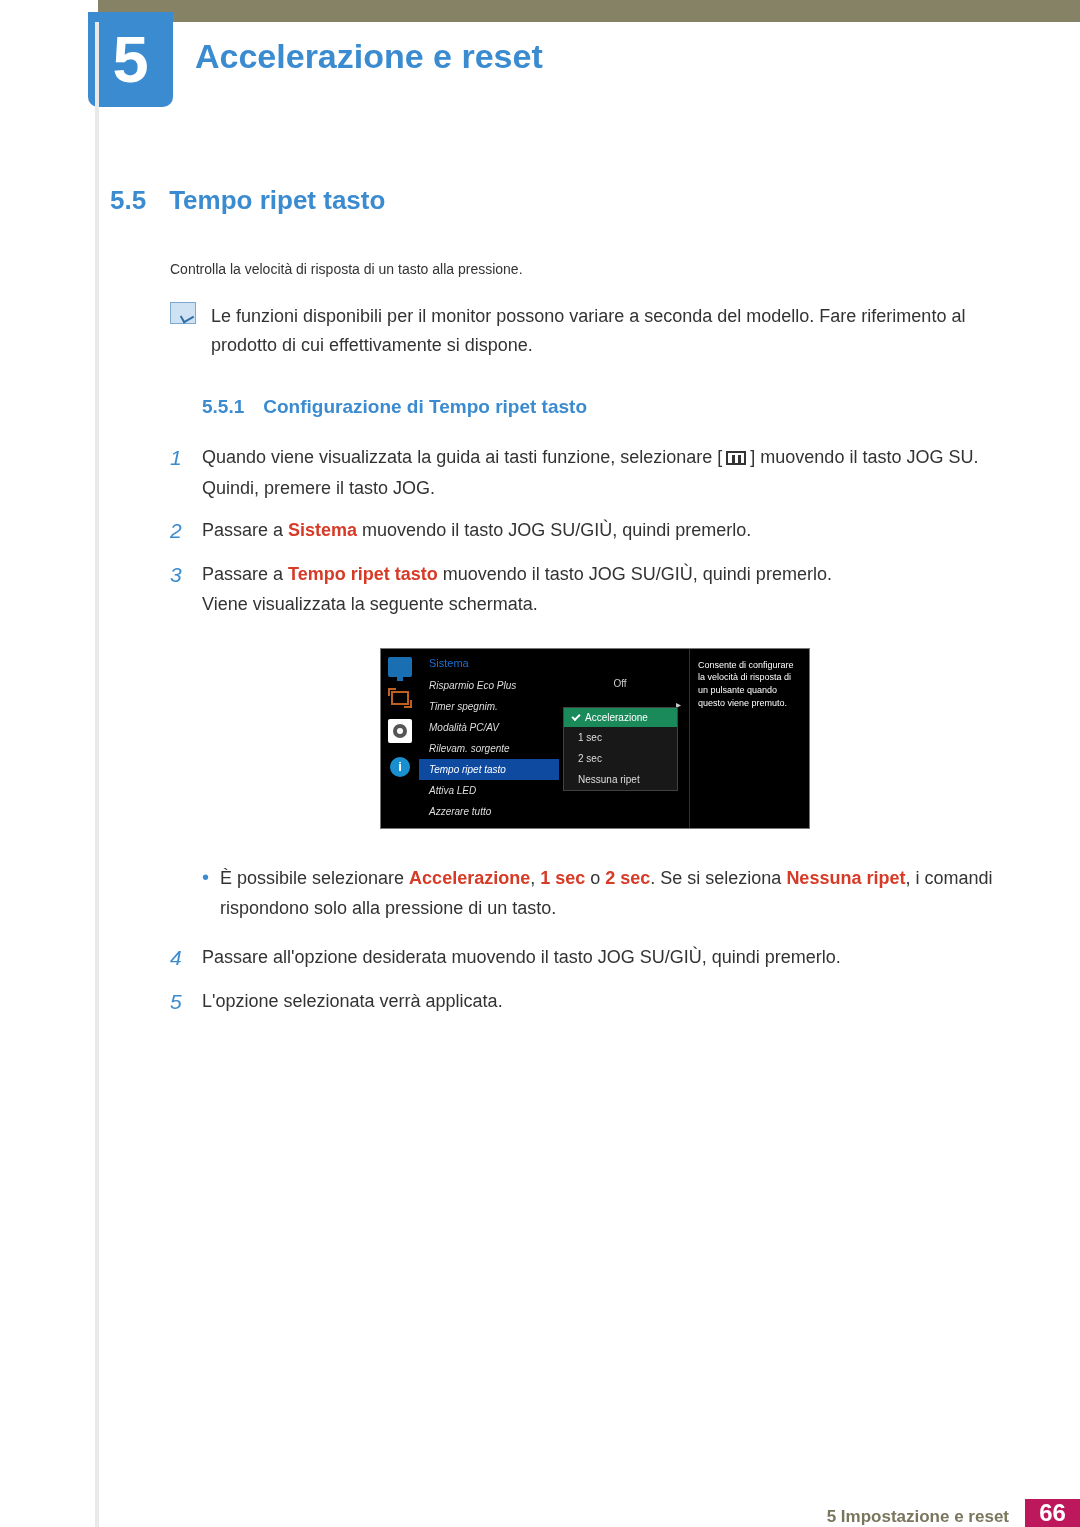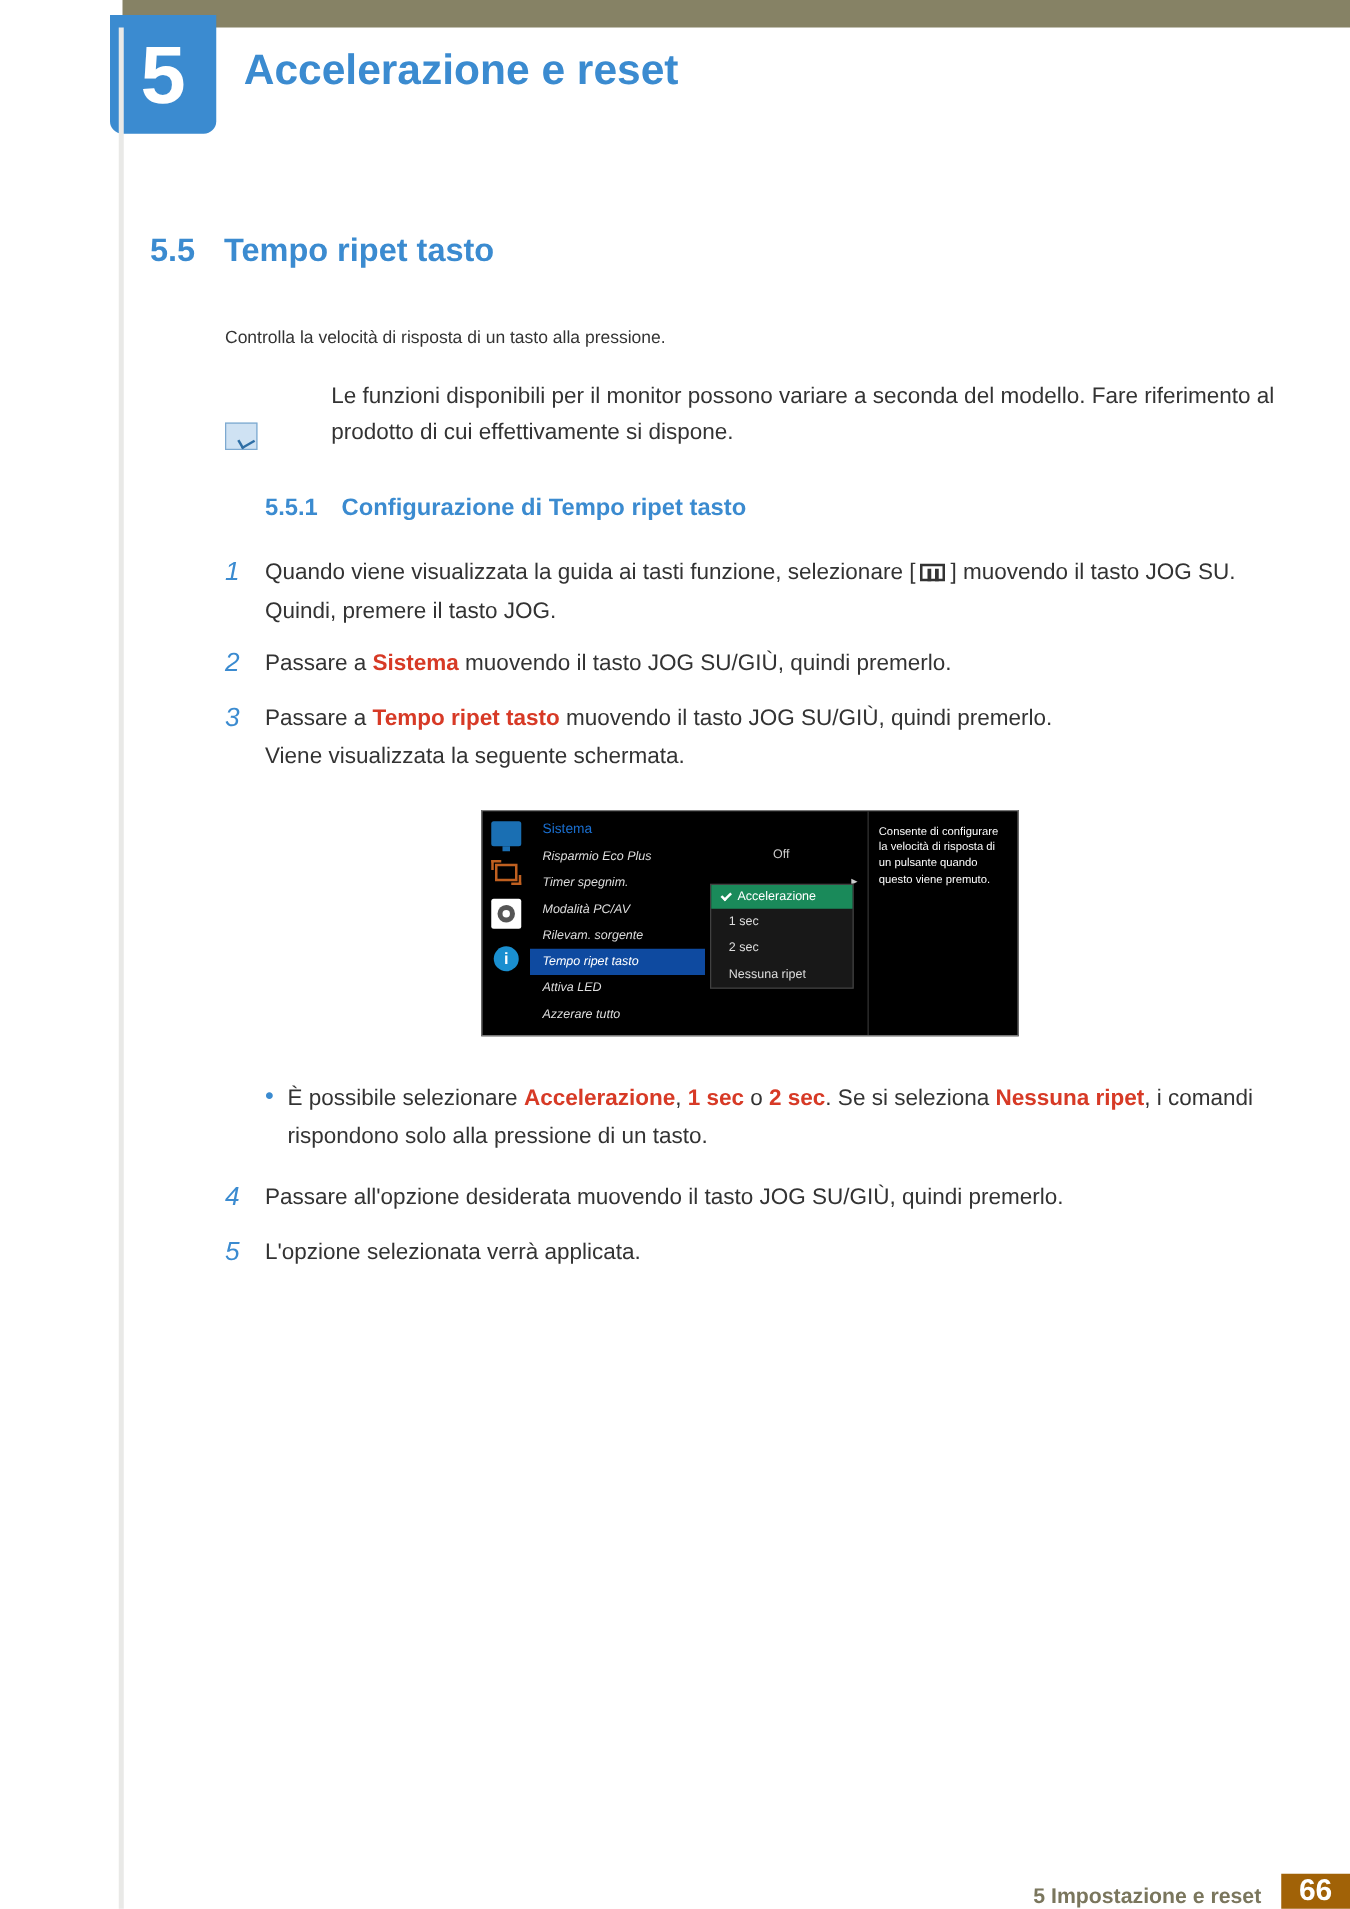--- a/index.html
+++ b/index.html
@@ -23,27 +23,27 @@
   }
   .chapter-title {
     position: absolute;
     top: 37px;
     left: 195px;
     color: #3b8bd0;
     font-size: 34px;
     font-weight: bold;
   }
   .left-margin-bar { position: absolute; top: 22px; left: 95px; width: 4px; bottom: 0; background: #e9e9e7; }
-  .content { position: absolute; top: 185px; left: 120px; right: 60px; }
+  .content { position: absolute; top: 185px; left: 110px; right: 60px; }
   .sec-number { color: #3b8bd0; font-size: 26px; font-weight: bold; display: inline-block; margin-right: 18px; }
   .sec-title { color: #3b8bd0; font-size: 26px; font-weight: bold; display: inline-block; }
   .section-heading { margin-bottom: 42px; }
   .indent { margin-left: 60px; }
   .para { color: #333; font-size: 14px; line-height: 1.6; margin-bottom: 22px; }
-  .note-row { display: flex; align-items: flex-end; margin-left: 60px; margin-bottom: 22px; gap: 44px; }
+  .note-row { display: flex; align-items: flex-start; margin-left: 60px; margin-bottom: 22px; }
   .note-icon {
     width: 26px; height: 22px; background: #cfe2f3; border: 1px solid #7da9d0;
     position: relative; margin-right: 15px; flex-shrink: 0;
   }
   .note-icon::after {
     content: ""; position: absolute; right: 2px; bottom: 2px;
     width: 10px; height: 6px; border-left: 2px solid #2f6fa6; border-bottom: 2px solid #2f6fa6;
     transform: rotate(-30deg);
   }
   .note-text { color: #333; font-size: 18px; line-height: 1.6; }
@@ -102,21 +102,21 @@
     background: #1a8a5a; color: #fff; font-size: 10px; padding: 4px 8px;
     display: flex; align-items: center; gap: 5px;
   }
   .check { display:inline-block; width:8px; height:5px; border-left:2px solid #fff; border-bottom:2px solid #fff; transform: rotate(-45deg); margin-top:-2px; }
   .dropdown-item { color: #ddd; font-size: 10px; padding: 5px 14px; }
   .osd-help { flex: 1; padding: 10px 8px; border-left: 1px solid #333; font-size: 9px; color: #fff; line-height: 1.4; }
   .footer { position: absolute; bottom: 0; left: 0; right: 0; height: 44px; display: flex; align-items: flex-end; }
   .footer-spacer { flex: 1; }
   .footer-leftbar { width: 98px; background: #ccc9c0; }
   .footer-text { color: #7a765d; font-weight: bold; font-size: 17px; display: flex; align-items: center; padding-right: 16px; }
-  .footer-page { width: 55px; background: #a16207; color: #fff; display: flex; align-items: center; justify-content: center; font-size: 24px; font-weight: bold; }
+  .footer-page { width: 55px; background: #be185d; color: #fff; display: flex; align-items: center; justify-content: center; font-size: 24px; font-weight: bold; }
 </style>
 </head>
 <body>
 
 <div class="topbar"></div>
 
 <div class="big-number-tab">5</div>
 <div class="chapter-title">Accelerazione e reset</div>
 
 <div class="left-margin-bar"></div>

